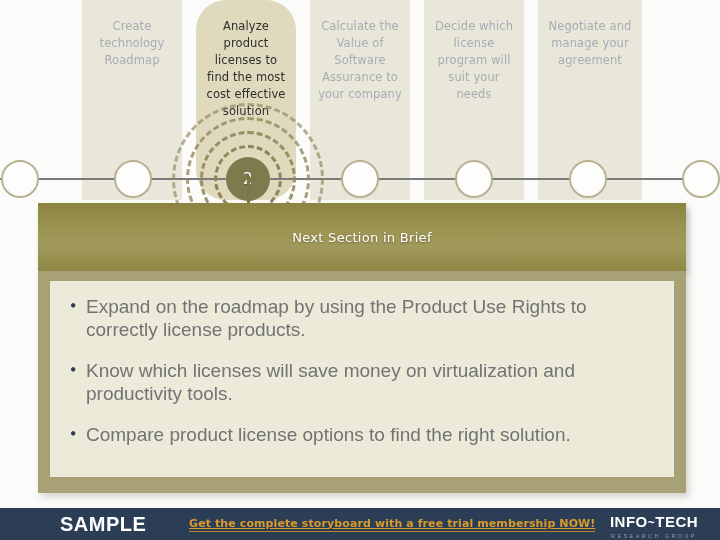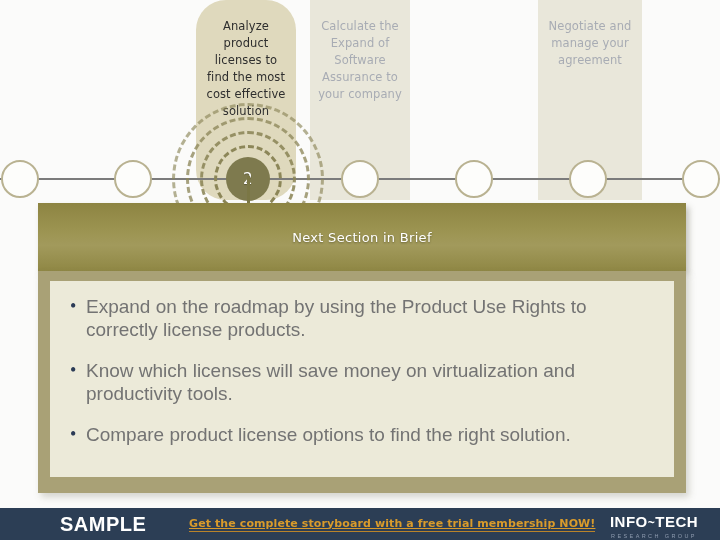--- a/index.html
+++ b/index.html
@@ -249,25 +249,31 @@
     font-size: 12px;
     vertical-align: middle;
   }
 </style>
 </head>
 <body>
 
 <div id="slide">
 
   <div id="roadmap-columns">
+      <div class="road-col" style="left: 82px; width: 100px;">
+        <span class="road-col-label">Create technology Roadmap</span>
+      </div>
       <div class="road-col active" style="left: 196px; width: 100px; border-radius: 30px;">
         <span class="road-col-label">Analyze product licenses to find the most cost effective solution</span>
       </div>
       <div class="road-col" style="left: 310px; width: 100px;">
-        <span class="road-col-label">Calculate the Expand of Software Assurance to your company</span>
+        <span class="road-col-label">Calculate the Value of Software Assurance to your company</span>
+      </div>
+      <div class="road-col" style="left: 424px; width: 100px;">
+        <span class="road-col-label">Decide which license program will suit your needs</span>
       </div>
       <div class="road-col" style="left: 538px; width: 104px;">
         <span class="road-col-label">Negotiate and manage your agreement</span>
       </div>
     </div>
 
   <div id="timeline">
     <div id="timeline-axis"></div>
   <div class="tl-node" style="left: 1px;"></div>
       <div class="tl-node" style="left: 114px;"></div>

